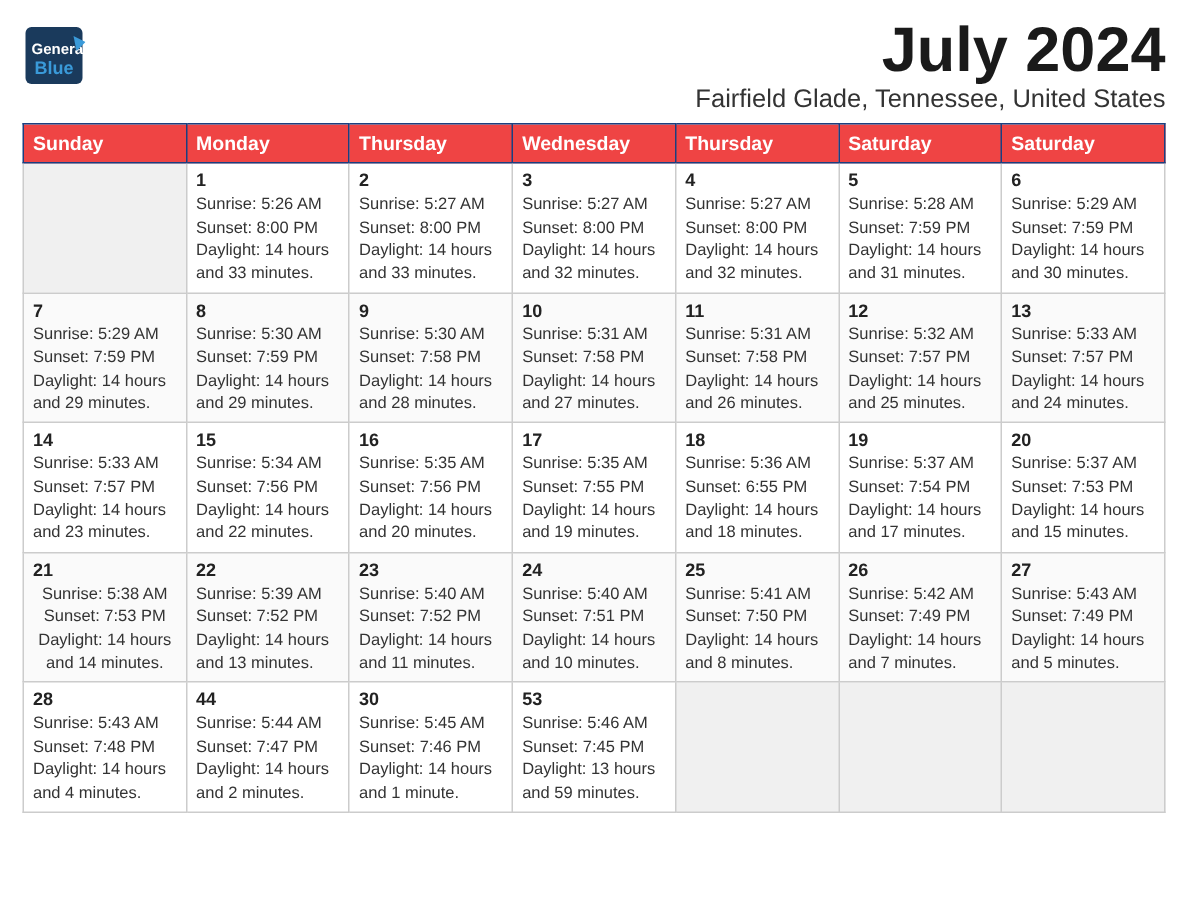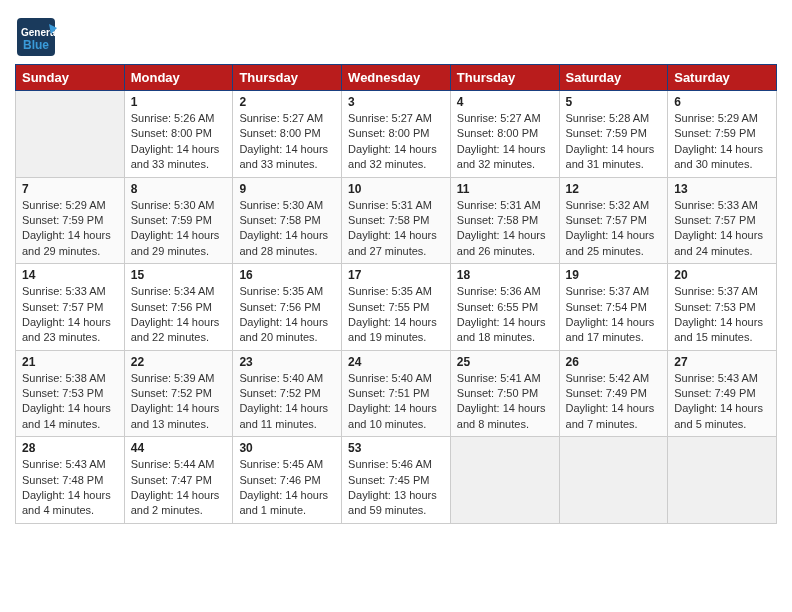--- a/index.html
+++ b/index.html
@@ -35,21 +35,21 @@
       font-size: 17px;
       color: #333;
       font-weight: normal;
     }
     table {
       width: 100%;
       border-collapse: collapse;
       table-layout: fixed;
     }
     th {
-      background-color: #b91c1c;
+      background-color: #ef4444;
       color: #fff;
       text-align: left;
       padding: 5px 6px;
       font-size: 13px;
       font-weight: bold;
       border: 1px solid #1a3f80;
     }
     td {
       vertical-align: top;
       border: 1px solid #ccc;
@@ -90,20 +90,24 @@
   <div class="logo">
     <div style="display:flex;align-items:flex-end;gap:2px;">
       <svg width="42" height="42" viewBox="0 0 42 42">
         <rect x="2" y="2" width="38" height="38" rx="4" fill="#1a3a5c"></rect>
         <text x="6" y="20" font-size="10" fill="white" font-family="Arial" font-weight="bold">General</text>
         <text x="8" y="33" font-size="12" fill="#3a9ad9" font-family="Arial" font-weight="bold">Blue</text>
         <polygon points="34,8 42,12 36,18" fill="#3a9ad9"></polygon>
       </svg>
     </div>
   </div>
+  <div class="title-block">
+    <div class="month-year">July 2024</div>
+    <div class="location">Fairfield Glade, Tennessee, United States</div>
+  </div>
 </div>
 
 <table>
   <thead>
     <tr>
     <th>Sunday</th>
         <th>Monday</th>
         <th>Thursday</th>
         <th>Wednesday</th>
         <th>Thursday</th>
@@ -255,21 +259,21 @@
           <span class="day-number">20</span>
           <div class="cell-content" style="white-space: pre-line;">Sunrise: 5:37 AM
 Sunset: 7:53 PM
 Daylight: 14 hours
 and 15 minutes.</div>
         </td>
       </tr>
       <tr>
         <td>
           <span class="day-number">21</span>
-          <div class="cell-content" style="white-space: pre-line;">Sunrise: 5:38 AM
+          <div class="cell-content" style="white-space: pre-line; text-align: center;">Sunrise: 5:38 AM
 Sunset: 7:53 PM
 Daylight: 14 hours
 and 14 minutes.</div>
         </td>
         <td>
           <span class="day-number">22</span>
           <div class="cell-content" style="white-space: pre-line;">Sunrise: 5:39 AM
 Sunset: 7:52 PM
 Daylight: 14 hours
 and 13 minutes.</div>

